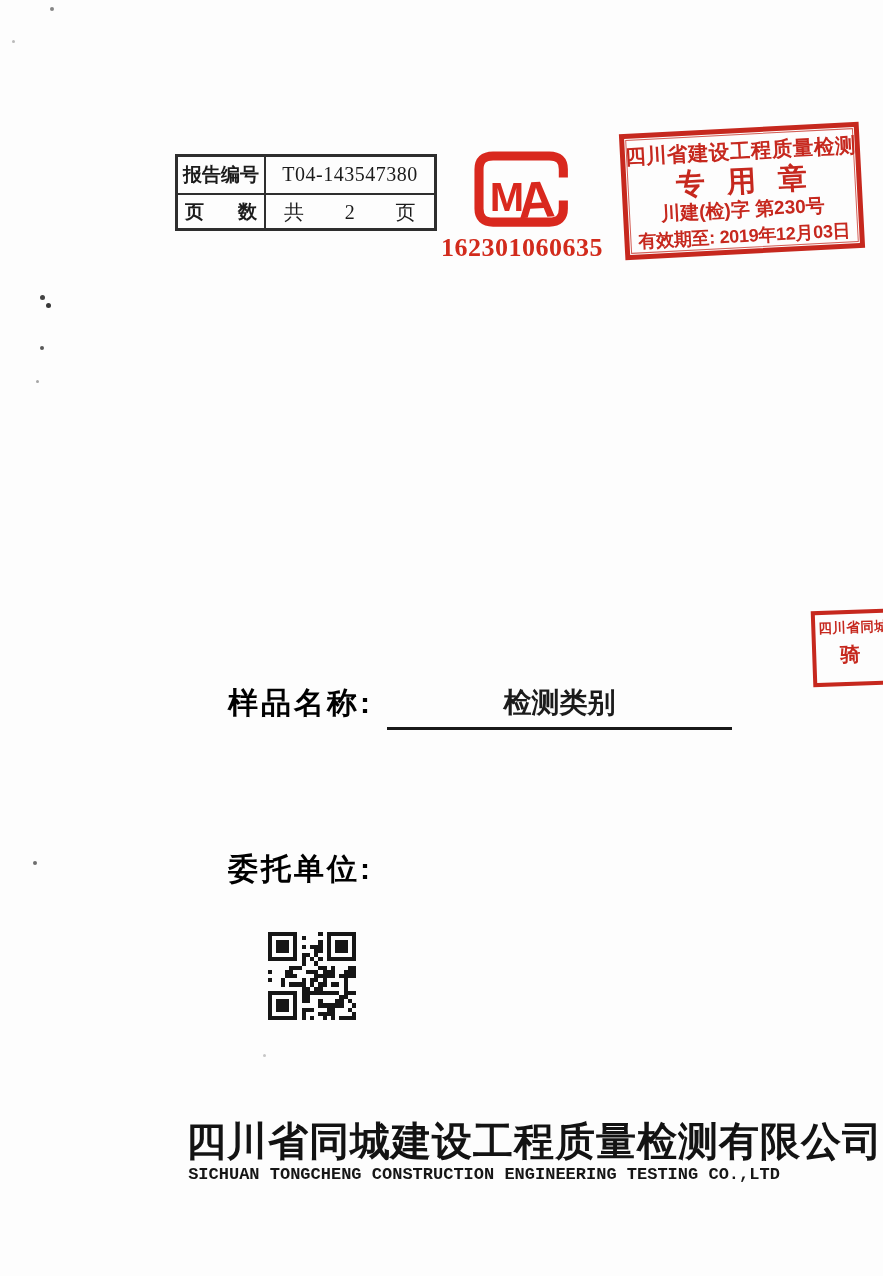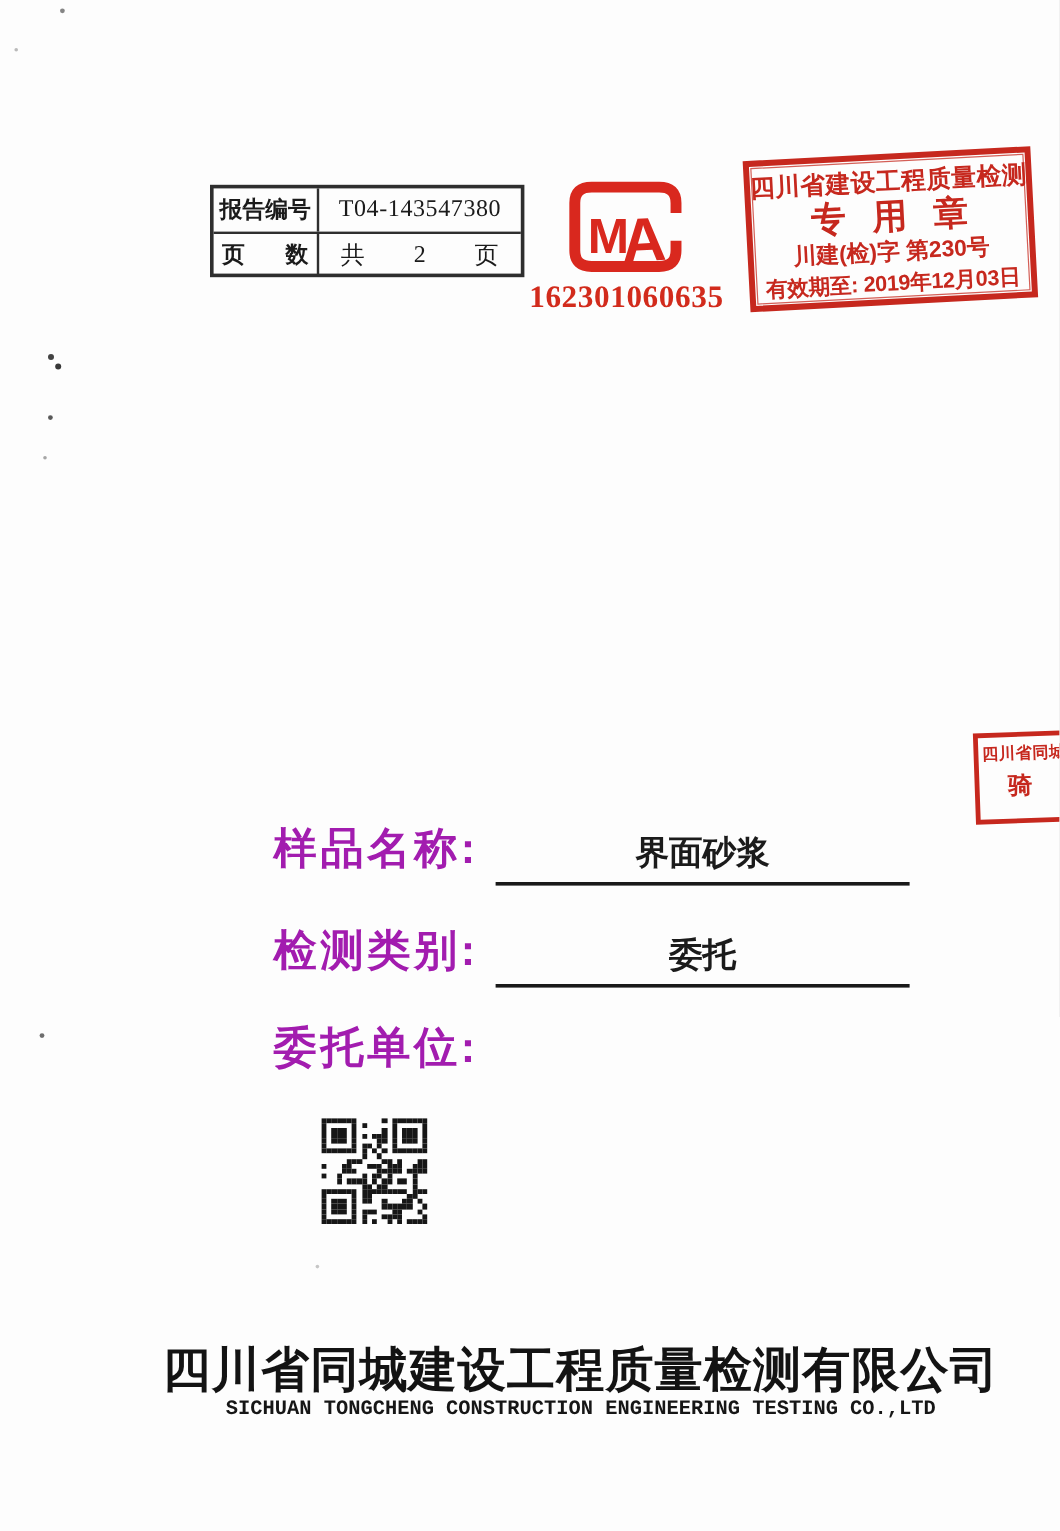--- a/index.html
+++ b/index.html
@@ -72,42 +72,42 @@
     border:4px solid #c6281e;box-sizing:border-box;
     transform:rotate(-2deg);
     color:#c6281e;overflow:hidden;
   }
   .seam-l1{margin:5px 0 0 3px;font-size:13.5px;font-weight:800;letter-spacing:0.5px;white-space:nowrap;}
   .seam-l2{margin:4px 0 0 24px;font-size:20px;font-weight:800;letter-spacing:28px;white-space:nowrap;}
 
   
   .field{position:absolute;left:228px;display:flex;align-items:flex-end;}
   .field-label{
-    font-size:36px;font-weight:600;letter-spacing:3px;color:#a21caf;
+    font-size:30px;font-weight:600;letter-spacing:3px;color:#000000;
     margin-right:14px;padding-bottom:6px;white-space:nowrap;
   }
   .field-line{
     width:345px;border-bottom:3px solid #191919;
     text-align:center;padding-bottom:5px;
     font-family:"Liberation Serif",serif;font-weight:600;
     white-space:nowrap;
   }
   .field-1{top:683px;}
   .field-2{top:768px;}
   .field-3{top:849px;}
   .field-1 .field-line,.field-2 .field-line{font-size:28px;}
   .field-3 .field-line{font-size:30px;letter-spacing:1px;}
 
   
   .qr{position:absolute;left:268px;top:932px;width:89px;height:89px;background:#fdfdfd;}
   .qr i{position:absolute;width:4.2px;height:4.2px;background:#161616;}
 
   
   .footer-cn{
-    position:absolute;left:85px;right:0;top:1114px;text-align:center;
+    position:absolute;left:85px;right:0;top:1114px;text-align:right;
     font-family:"Liberation Serif",serif;
     font-size:40px;font-weight:600;letter-spacing:1px;color:#131313;white-space:nowrap;
   }
   .footer-en{
     position:absolute;left:85px;right:0;top:1165px;text-align:center;
     font-family:"Liberation Mono",monospace;
     font-size:17px;font-weight:700;color:#161616;white-space:nowrap;
   }
 
   
@@ -171,25 +171,21 @@
   </div>
 
 
   <div class="seam-stamp">
     <div class="seam-l1">四川省同城建</div>
     <div class="seam-l2">骑缝</div>
   </div>
 
   <div class="field field-1">
     <div class="field-label">样品名称:</div>
-    <div class="field-line">界面砂浆</div>
-  </div>
-  <div class="field field-2">
-    <div class="field-label">检测类别:</div>
-    <div class="field-line">委托</div>
+    <div class="field-line">检测类别</div>
   </div>
   <div class="field field-3">
     <div class="field-label">委托单位:</div>
   </div>
 
   <div class="qr">
       <i style="left:0px;top:0px"></i>
       <i style="left:4.2px;top:0px"></i>
       <i style="left:8.4px;top:0px"></i>
       <i style="left:12.600000000000001px;top:0px"></i>

